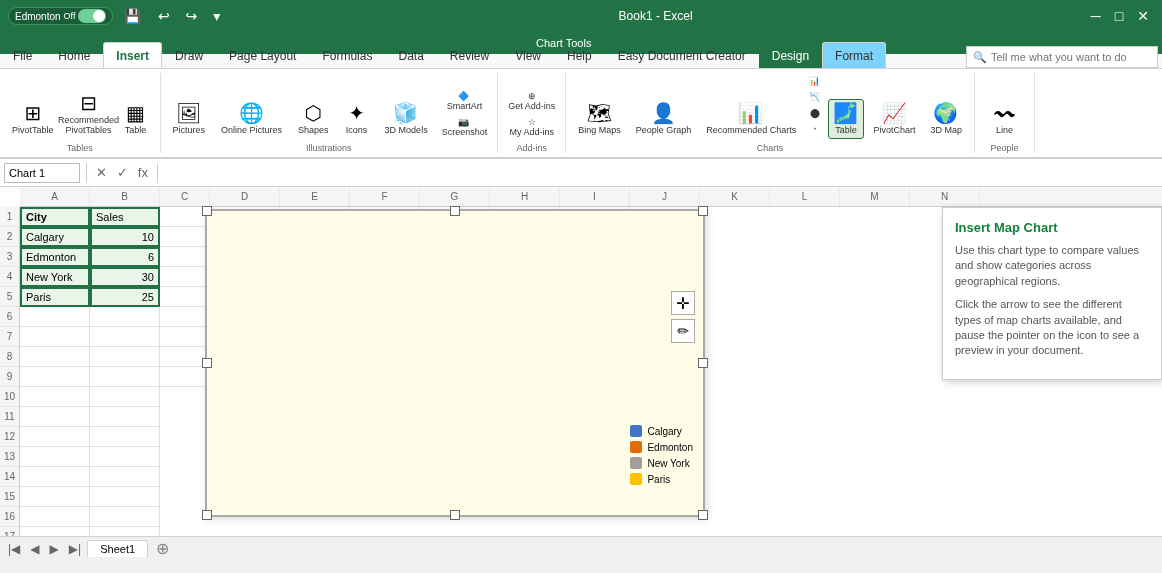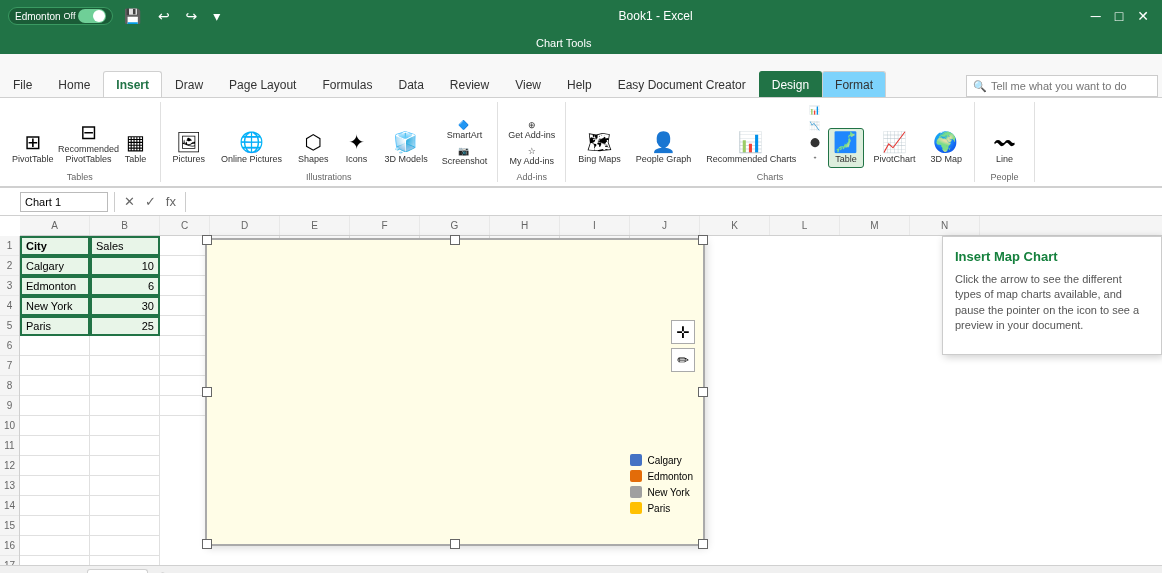--- a/index.html
+++ b/index.html
@@ -51,21 +51,21 @@
     .chart-tools-label {
       background: #217346;
       color: white;
       font-size: 11px;
       padding: 2px 16px;
       margin-left: 520px;
     }
 
     
     .ribbon-tabs {
-      height: 44px;
+      height: 15px;
       background: #f8f8f8;
       border-bottom: 1px solid #d0d0d0;
       display: flex;
       align-items: flex-end;
     }
     .tab {
       padding: 5px 12px;
       font-size: 12px;
       cursor: pointer;
       color: #333;
@@ -138,26 +138,25 @@
     .formula-bar {
       height: 28px;
       background: white;
       border-bottom: 1px solid #d0d0d0;
       display: flex;
       align-items: center;
       padding: 0 4px;
       gap: 4px;
     }
     .name-box {
-      width: 88px;
+      width: 76px;
       border: 1px solid #bbb;
       padding: 2px 4px;
       font-size: 11px;
       height: 20px;
-      margin-left: 16px;
     }
     .formula-bar-btn {
       font-size: 13px;
       color: #666;
       cursor: pointer;
       padding: 0 3px;
       border: none;
       background: none;
     }
     .formula-divider { width: 1px; height: 20px; background: #ccc; margin: 0 2px; }
@@ -726,20 +725,21 @@
     </div>
 
     <div style="position:absolute;right:8px;top:80px;display:flex;flex-direction:column;gap:4px;">
       <div style="width:24px;height:24px;background:white;border:1px solid #aaa;display:flex;align-items:center;justify-content:center;cursor:pointer;font-size:16px;">✛</div>
       <div style="width:24px;height:24px;background:white;border:1px solid #aaa;display:flex;align-items:center;justify-content:center;cursor:pointer;font-size:14px;">✏</div>
     </div>
   </div>
 
   <div class="tooltip-popup">
     <div class="tooltip-title">Insert Map Chart</div>
+    <div class="tooltip-text">Use this chart type to compare values and show categories across geographical regions.</div>
     <div class="tooltip-text">Click the arrow to see the different types of map charts available, and pause the pointer on the icon to see a preview in your document.</div>
   </div>
 </div>
 
 <div class="sheet-tabs">
   <span class="sheet-nav">|◀</span>
   <span class="sheet-nav">◀</span>
   <span class="sheet-nav">▶</span>
   <span class="sheet-nav">▶|</span>
   <div class="sheet-tab">Sheet1</div>

